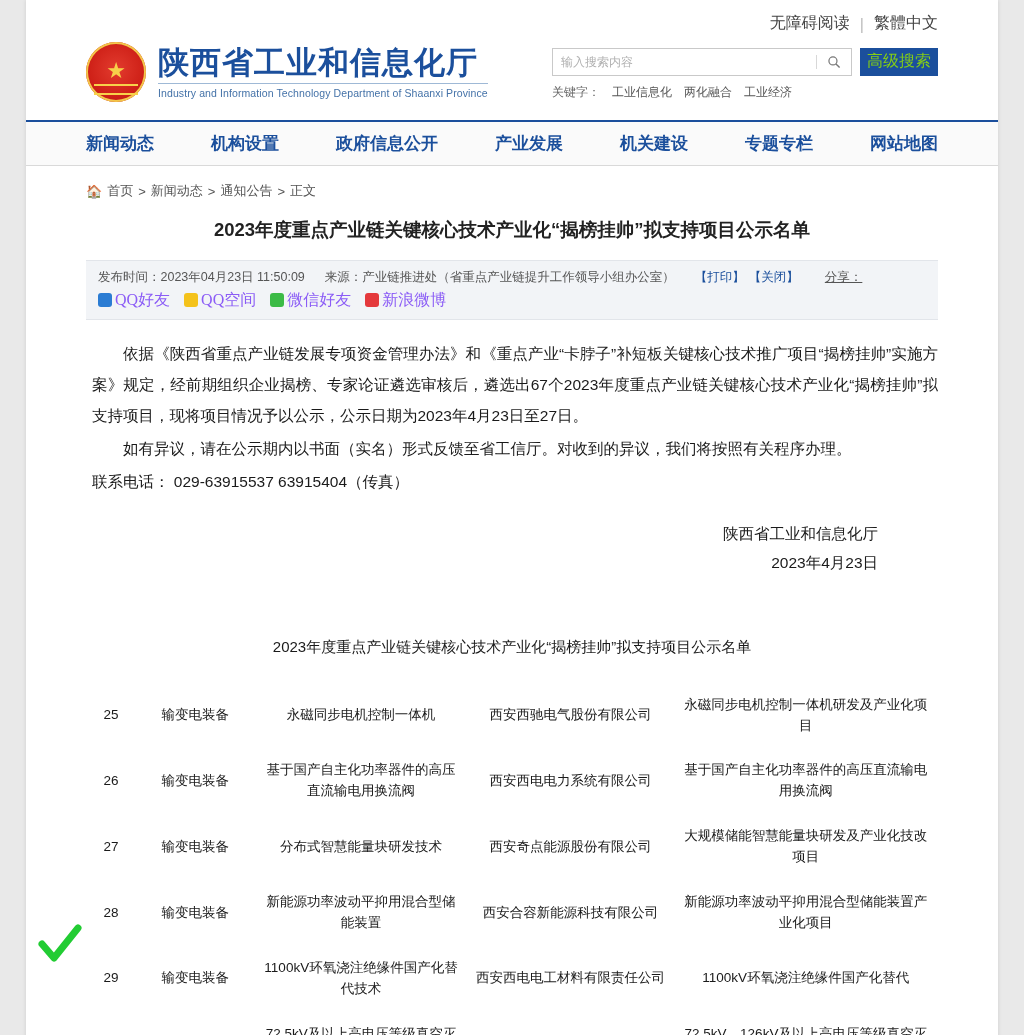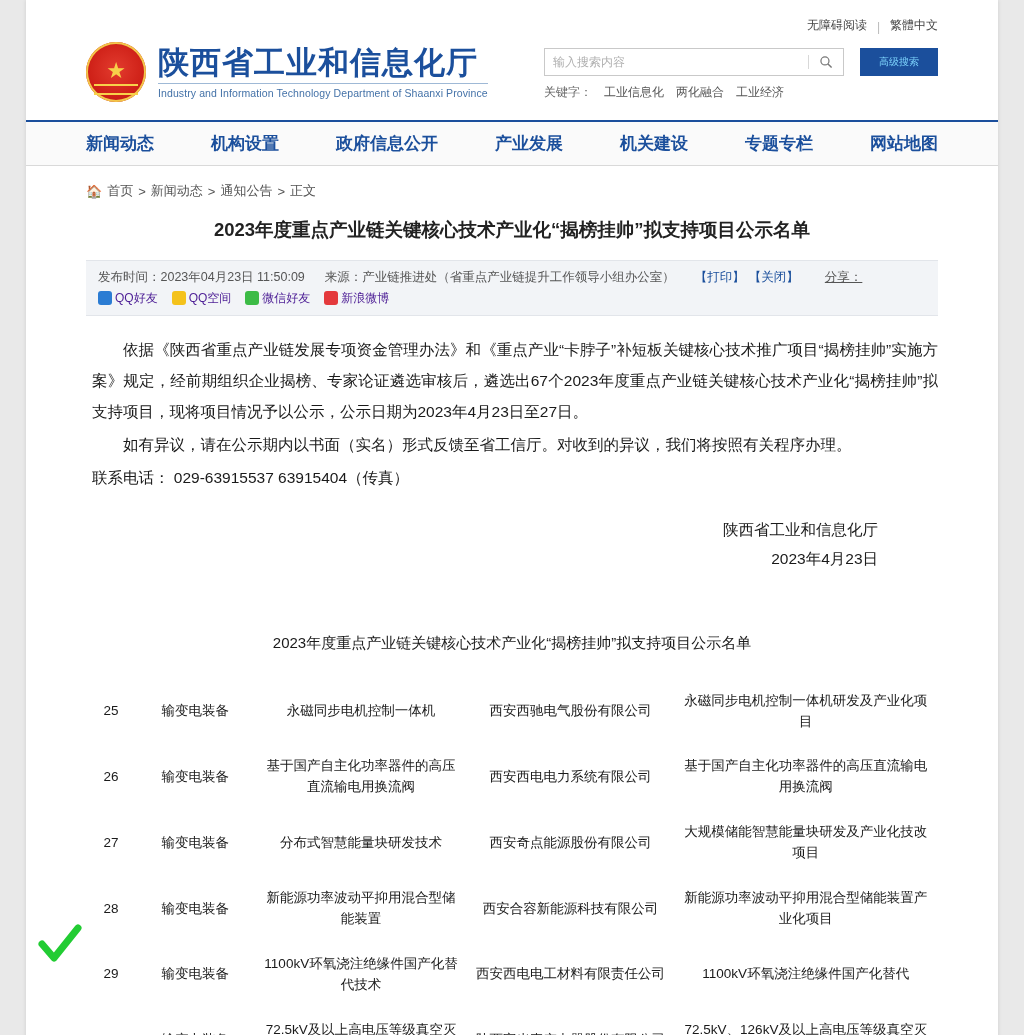--- a/index.html
+++ b/index.html
@@ -24,21 +24,21 @@
     box-shadow: 0 0 4px rgba(0,0,0,0.12);
   }
 
   
   .utility-bar {
     height: 34px;
     display: flex;
     align-items: flex-end;
     justify-content: flex-end;
     padding: 0 60px 0 0;
-    font-size: 12px;
+    font-size: 16px;
     color: #444;
     box-sizing: border-box;
     padding-top: 22px;
   }
   .utility-bar a {
     color: #444;
     text-decoration: none;
   }
   .utility-sep {
     margin: 0 10px;
@@ -138,24 +138,24 @@
     width: 34px;
     border-left: 1px solid #d8d8d8;
     background: #fff;
     display: flex;
     align-items: center;
     justify-content: center;
     cursor: pointer;
   }
   .adv-search {
     width: 78px;
-    margin-left: 16px;
+    margin-left: 8px;
     background: #1b4f9c;
-    color: #7dd3fc;
-    font-size: 10px;
+    color: #84cc16;
+    font-size: 16px;
     display: flex;
     align-items: center;
     justify-content: center;
     cursor: pointer;
   }
   .keywords {
     margin-top: 8px;
     font-size: 12px;
     color: #666;
   }
@@ -221,23 +221,24 @@
     flex-wrap: wrap;
     gap: 4px;
   }
   .meta-item { margin-right: 16px; }
   .meta-link { color: #1b4f9c; text-decoration: none; }
   .share-label { margin-left: 22px; margin-right: 6px; text-decoration: underline; }
   .share-item {
     display: inline-flex;
     align-items: center;
     margin-right: 10px;
-    font-size: 12px;
-    color: #4c1d95;
+    font-size: 16px;
+    color: #8b5cf6;
     cursor: pointer;
+    font-family: Liberation Serif, serif;
   }
   .share-ico {
     width: 14px; height: 14px;
     border-radius: 3px;
     margin-right: 3px;
     display: inline-block;
     font-size: 9px;
     color: #fff;
     text-align: center;
     line-height: 14px;

